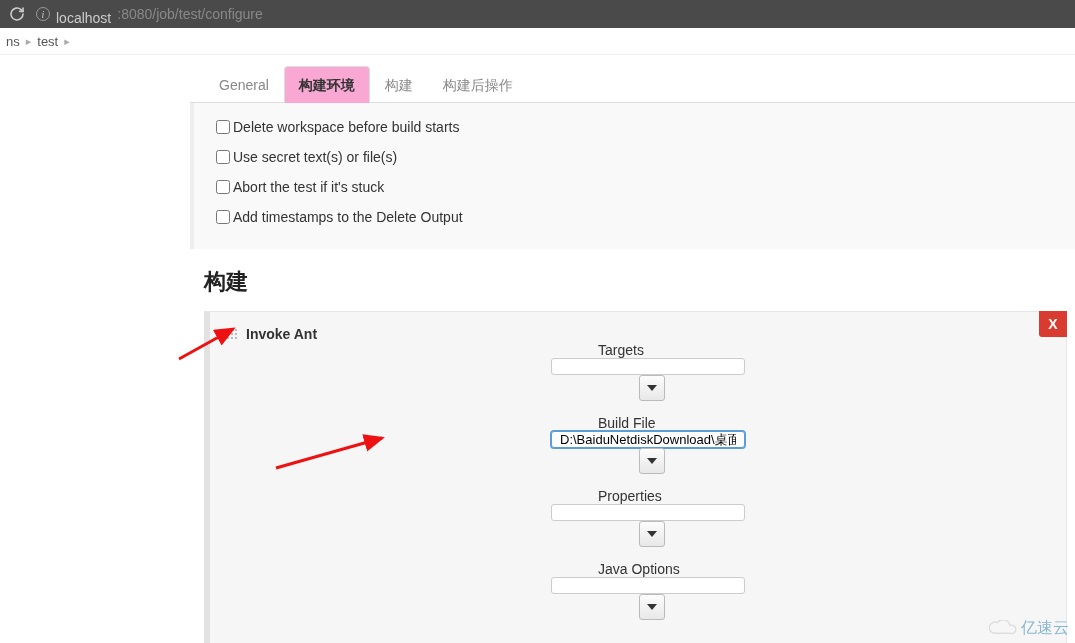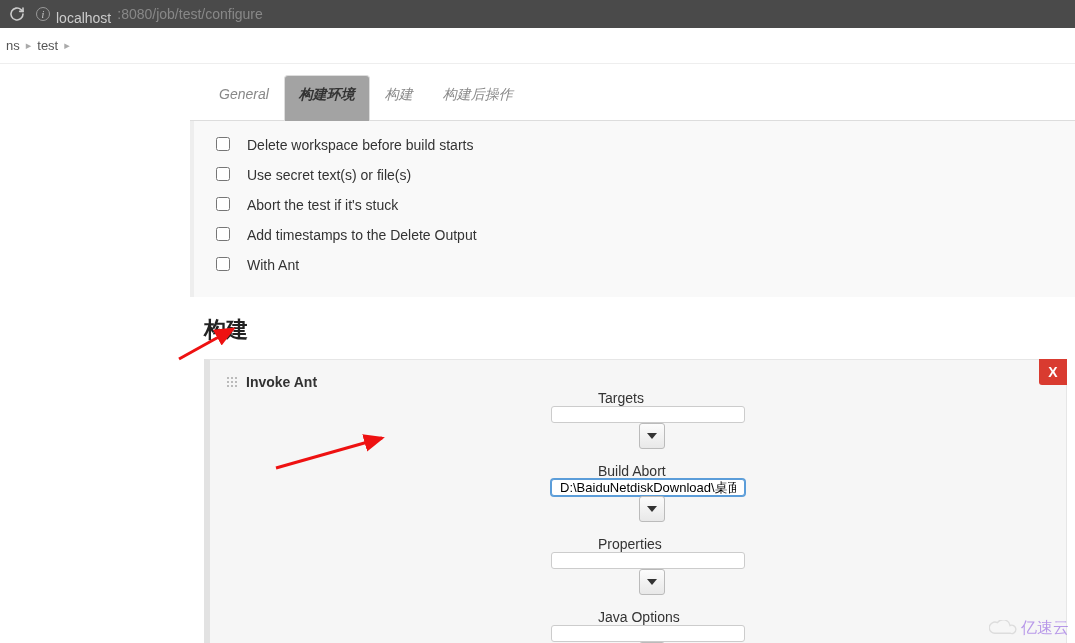--- a/index.html
+++ b/index.html
@@ -5,34 +5,34 @@
 * { box-sizing: border-box; margin: 0; padding: 0; }
 body { font-family: "Helvetica Neue", Helvetica, Arial, sans-serif; font-size: 14px; color: #333; background: #fff; width: 1075px; height: 643px; overflow: hidden; position: relative; }
 
 .browser-bar { height: 28px; background: #4a4a4a; display: flex; align-items: center; padding: 0 8px; color: #ccc; font-size: 14px; }
 .reload-icon { width: 18px; height: 18px; display: flex; align-items: center; justify-content: center; margin-right: 10px; }
 .url-wrap { display: flex; align-items: center; gap: 6px; }
 .info-icon { width: 14px; height: 14px; border: 1px solid #999; border-radius: 50%; display: inline-flex; align-items: center; justify-content: center; font-size: 10px; font-style: italic; font-family: serif; }
 .url-host { color: #ccc; margin-top: 8px; }
 .url-path { color: #888; }
 
-.breadcrumb-bar { height: 36px; display: flex; align-items: center; padding: 0 0 0 0px; font-size: 13px; color: #555; border-bottom: 1px solid #eee; }
+.breadcrumb-bar { height: 27px; display: flex; align-items: center; padding: 0 0 0 0px; font-size: 13px; color: #555; border-bottom: 1px solid #eee; }
 .bc-item { padding: 0 6px; }
 .bc-sep { color: #aaa; font-size: 11px; }
 
 .page { display: flex; }
 .left-col { width: 190px; min-width: 190px; }
 .main-col { flex: 1; padding-top: 10px; }
 
 .tab-bar { border-bottom: 1px solid #ddd; display: flex; padding-left: 14px; }
-.tab { padding: 10px 14px 17px; color: #888; font-size: 14px; cursor: pointer; border: 1px solid transparent; border-bottom: none; position: relative; top: 1px; font-style: italic; }
-.tab.active { color: #333; font-weight: bold; border-color: #ddd; background: #a3a3a3; border-radius: 4px 4px 0 0; }
+.tab { padding: 10px 14px 8px; color: #888; font-size: 14px; cursor: pointer; border: 1px solid transparent; border-bottom: none; position: relative; top: 1px; }
+.tab.active { color: #333; font-weight: bold; border-color: #ddd; background: #f9a8d4; border-radius: 4px 4px 0 0; }
 
 .section { padding: 16px 10px 10px 22px; background: #f9f9f9; border-left: 4px solid #eee; margin: 0 0 0 0; }
-.check-row { display: flex; gap: 17px; margin-bottom: 14px; font-size: 14px; color: #333; }
+.check-row { display: flex; align-items: center; gap: 3px; margin-bottom: 14px; font-size: 14px; color: #333; }
 input[type=checkbox] { width: 14px; height: 14px; }
 
 .section-heading { font-size: 22px; font-weight: bold; padding: 18px 0 14px 14px; color: #222; }
 
 .build-block { position: relative; background: #f6f6f6; border: 1px solid #e6e6e6; border-left: 6px solid #e2e2e2; margin: 0 8px 0 14px; padding: 14px 10px 14px 8px; }
 .block-header { display: flex; align-items: center; gap: 8px; padding-left: 8px; margin-bottom: 0; }
 .drag-dots { width: 12px; height: 12px; background-image: radial-gradient(#bbb 1px, transparent 1px); background-size: 4px 4px; }
 .block-title { font-weight: bold; font-size: 14px; }
 .close-x { position: absolute; top: -1px; right: -1px; background: #d93b30; color: #fff; font-weight: bold; width: 28px; height: 26px; display: flex; align-items: center; justify-content: center; font-size: 14px; border-bottom-left-radius: 3px; cursor: pointer; }
 
@@ -41,21 +41,21 @@
 .form-input { flex: 1; height: 30px; border: 1px solid #ccc; border-radius: 3px; padding: 0 8px; font-size: 13px; font-family: inherit; background: #fff; }
 .form-input.focused { border: 1px solid #5b9dd9; box-shadow: 0 0 0 1px #5b9dd9; outline: none; }
 .help-btn { width: 26px; height: 26px; border: 1px solid #bbb; background: linear-gradient(#fcfcfc,#e8e8e8); margin-left: 8px; display: flex; align-items: center; justify-content: center; border-radius: 3px; cursor: pointer; }
 
 .add-step { margin: 14px 0 0 14px; }
 .btn { display: inline-flex; align-items: center; gap: 10px; height: 30px; padding: 0 12px; border: 1px solid #bbb; background: linear-gradient(#fcfcfc,#ececec); border-radius: 3px; font-size: 13px; color: #444; cursor: pointer; }
 
 .arrow1 { position: absolute; left: 175px; top: 323px; pointer-events: none; }
 .arrow2 { position: absolute; left: 272px; top: 432px; pointer-events: none; }
 
-.watermark { position: absolute; right: 6px; bottom: 4px; opacity: .45; font-size: 16px; color: #6d28d9; display: flex; align-items: center; gap: 4px; }
+.watermark { position: absolute; right: 6px; bottom: 4px; opacity: .45; font-size: 16px; color: #0369a1; display: flex; align-items: center; gap: 4px; }
 .watermark svg { opacity: .6; }
 </style>
 </head>
 <body>
 
 <div class="browser-bar">
   <span class="reload-icon">
     <svg width="16" height="16" viewBox="0 0 24 24" fill="none" stroke="#ccc" stroke-width="2.4" stroke-linecap="round">
         <path d="M21 12a9 9 0 1 1-3-6.7L21 8"></path>
         <path d="M21 3v5h-5"></path>
@@ -96,24 +96,20 @@
           <span>Use secret text(s) or file(s)</span>
         </label>
       <label class="check-row">
           <input type="checkbox" style="">
           <span>Abort the test if it's stuck</span>
         </label>
       <label class="check-row">
           <input type="checkbox" style="">
           <span>Add timestamps to the Delete Output</span>
         </label>
-      <label class="check-row">
-          <input type="checkbox" style="">
-          <span>With Ant</span>
-        </label>
     </div>
 
     <div class="section-heading">构建</div>
 
     <div class="build-block">
       <div class="close-x">X</div>
       <div class="block-header">
         <span class="drag-dots"></span>
         <span class="block-title">Invoke Ant</span>
       </div>
@@ -122,21 +118,21 @@
         <div class="form-label">Targets</div>
         <input class="form-input" value="" style="">
         <div class="help-btn">
             <svg width="10" height="10" viewBox="0 0 10 10">
               <path d="M0 2 L5 8 L10 2 Z" fill="#333"></path>
             </svg>
           </div>
       </div>
 
       <div class="form-row">
-        <div class="form-label">Build Abort</div>
+        <div class="form-label">Build File</div>
         <input class="form-input focused" value="D:\BaiduNetdiskDownload\桌面\工作空间\Jmeter\report\build.xml" style="">
         <div class="help-btn">
             <svg width="10" height="10" viewBox="0 0 10 10">
               <path d="M0 2 L5 8 L10 2 Z" fill="#333"></path>
             </svg>
           </div>
       </div>
 
       <div class="form-row">
         <div class="form-label">Properties</div>

